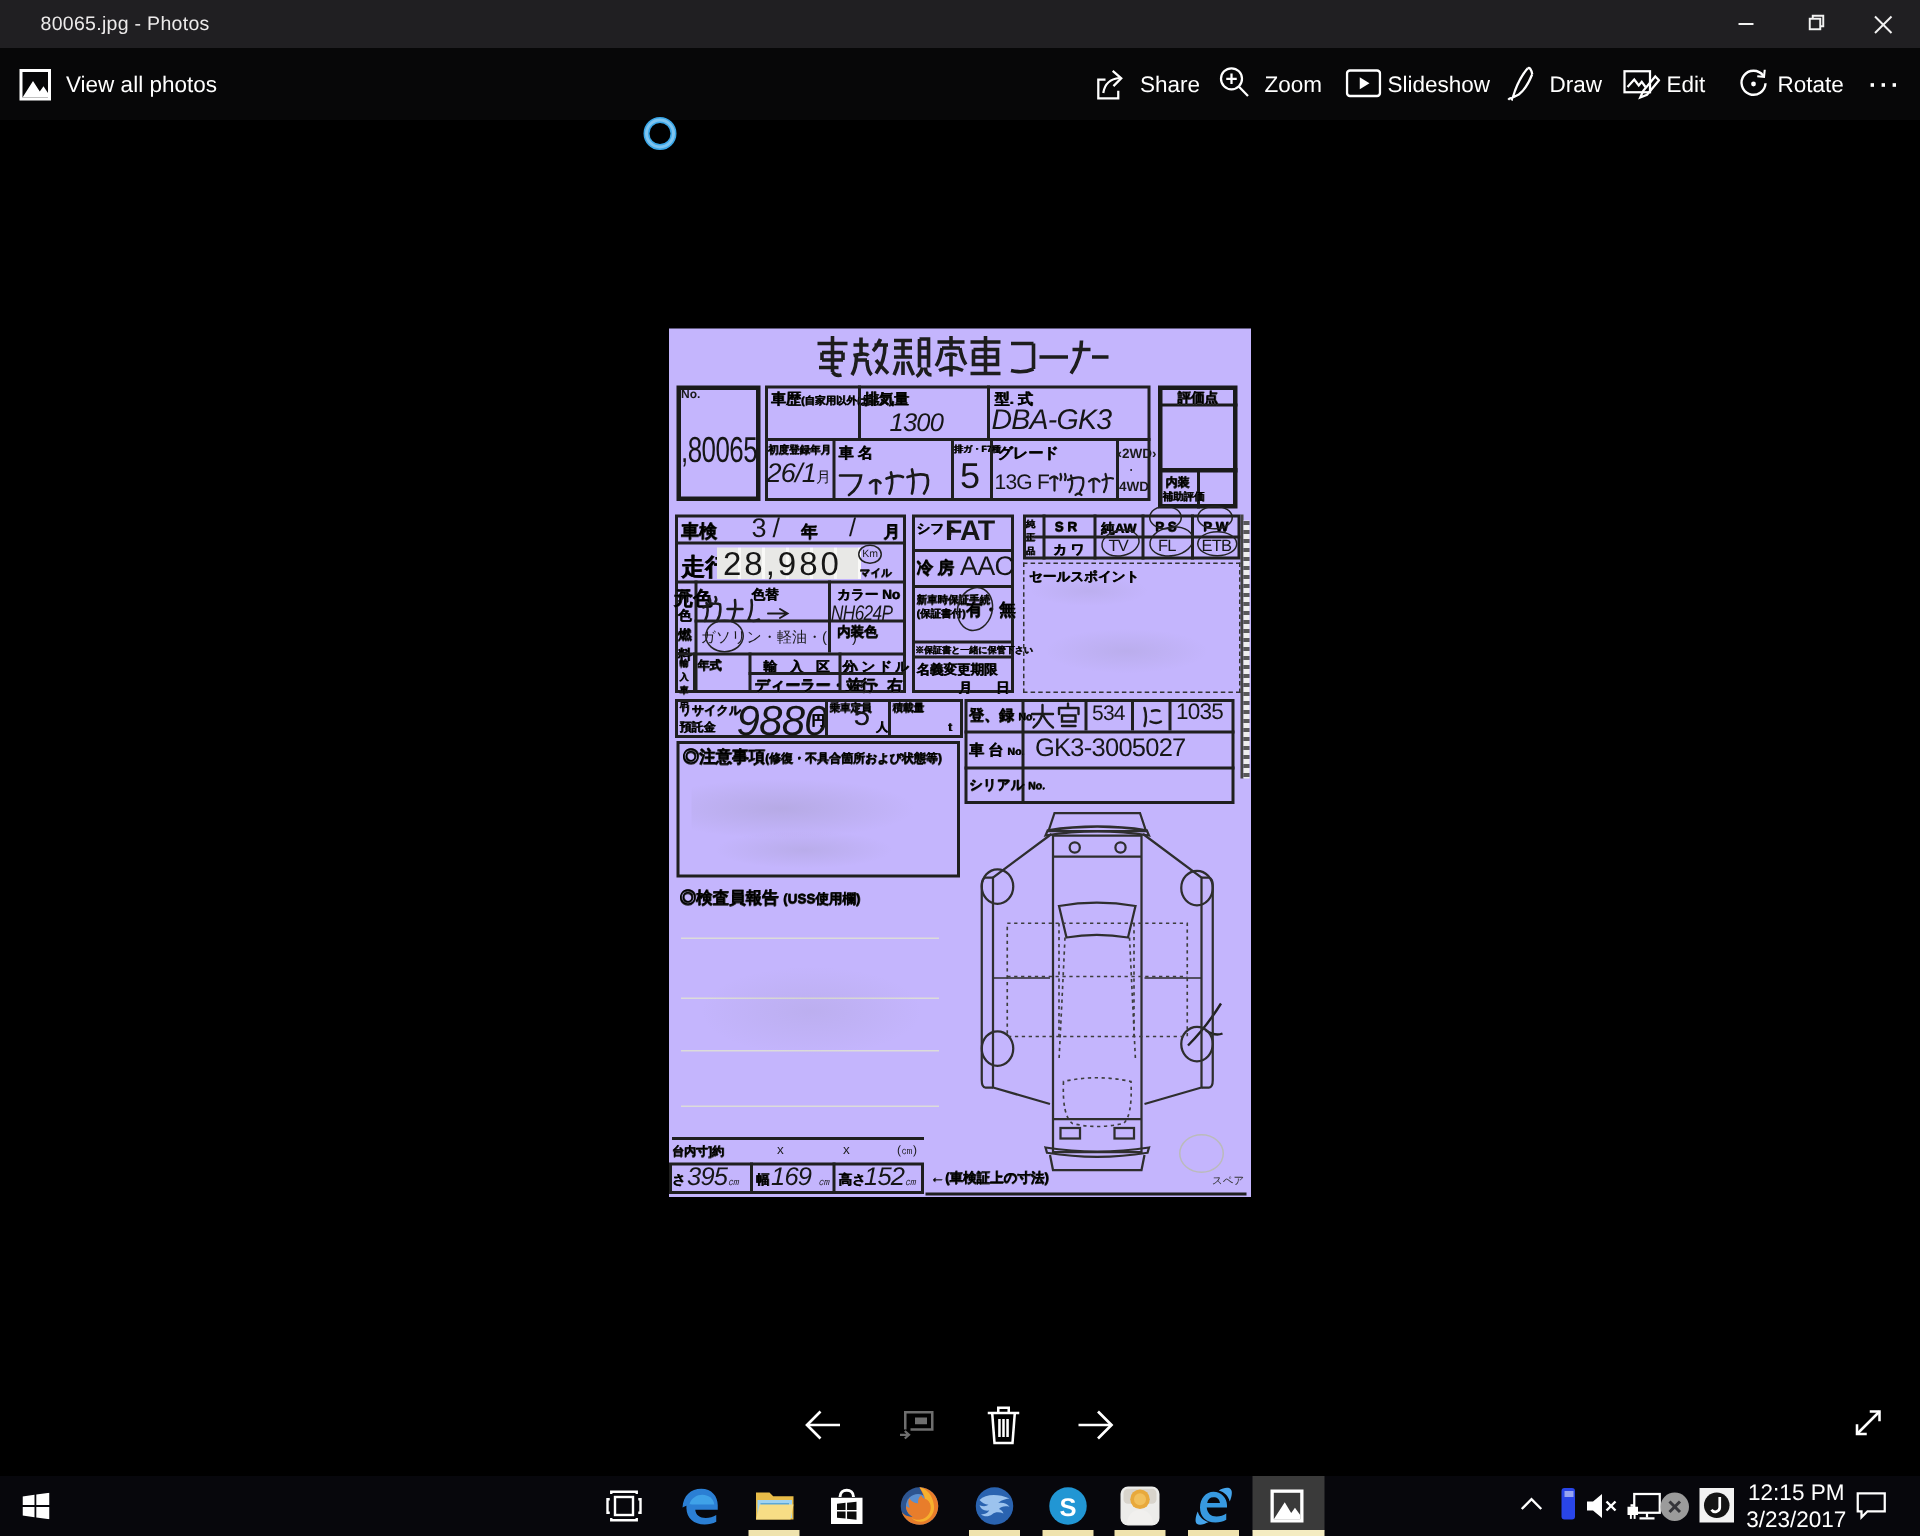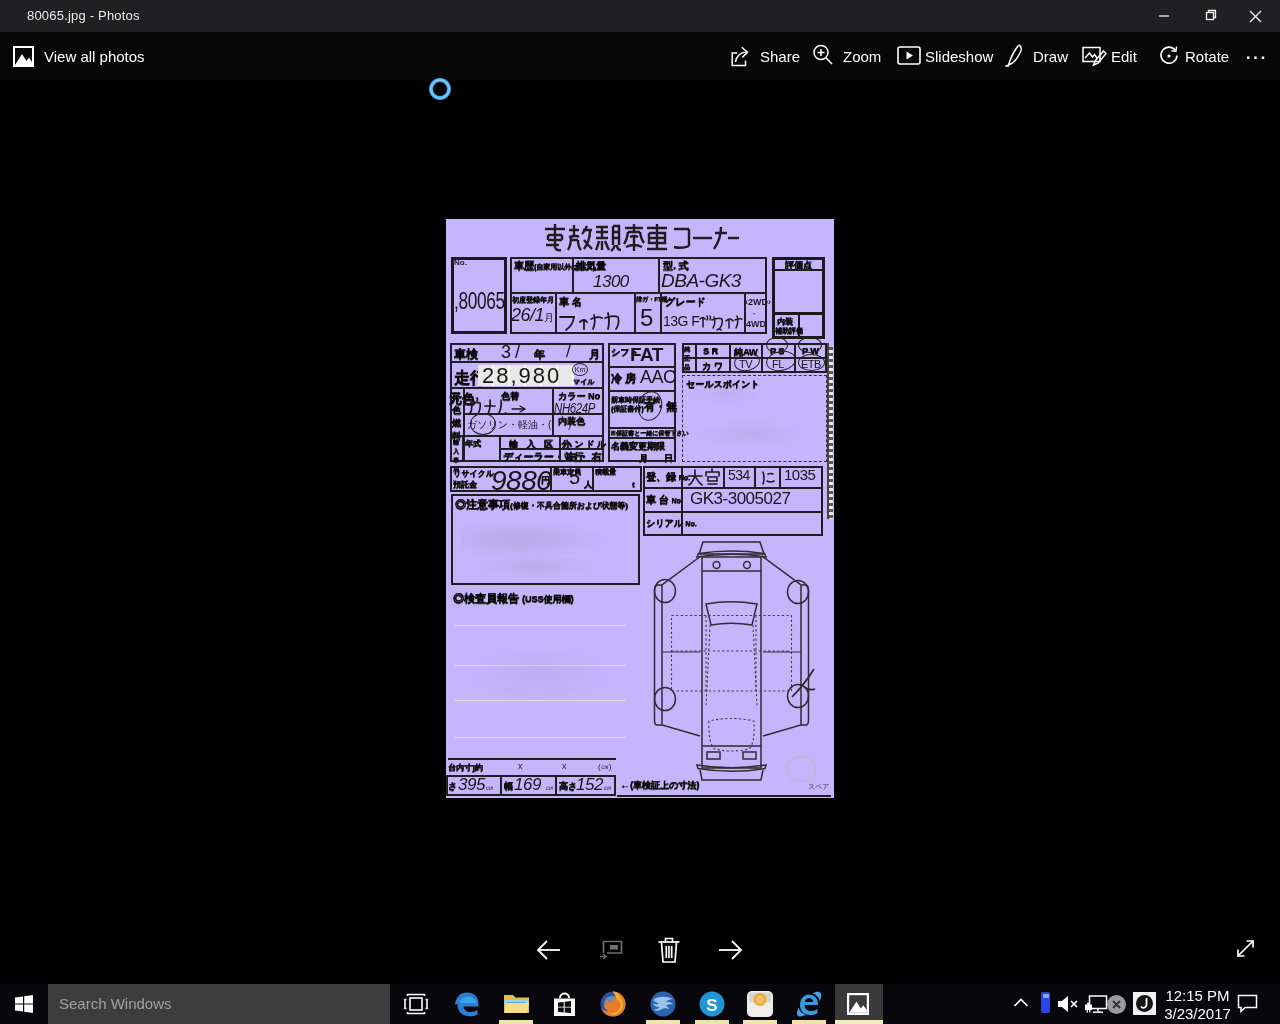--- a/index.html
+++ b/index.html
@@ -398,21 +398,20 @@
   </svg>
   <svg class="abs" style="left:1234px;top:937px" width="23" height="23" viewBox="0 0 23 23">
     <g stroke="#fff" stroke-width="1.7" fill="none">
       <line x1="4" y1="19" x2="19" y2="4"></line>
       <path d="M12.5 4 H19 V10.5"></path>
       <path d="M4 12.5 V19 H10.5"></path>
     </g>
   </svg>
 
   <div class="abs" id="taskbar"></div>
-  <div class="abs" id="searchbox">Search Windows</div>
 
   <svg class="abs" style="left:15px;top:995px" width="18" height="18" viewBox="0 0 18 18">
     <g fill="#fff">
       <polygon points="0,2.6 8,1.5 8,8.4 0,8.4"></polygon>
       <polygon points="9.2,1.35 18,0.1 18,8.4 9.2,8.4"></polygon>
       <polygon points="0,9.6 8,9.6 8,16.5 0,15.4"></polygon>
       <polygon points="9.2,9.6 18,9.6 18,17.9 9.2,16.65"></polygon>
     </g>
   </svg>
 

